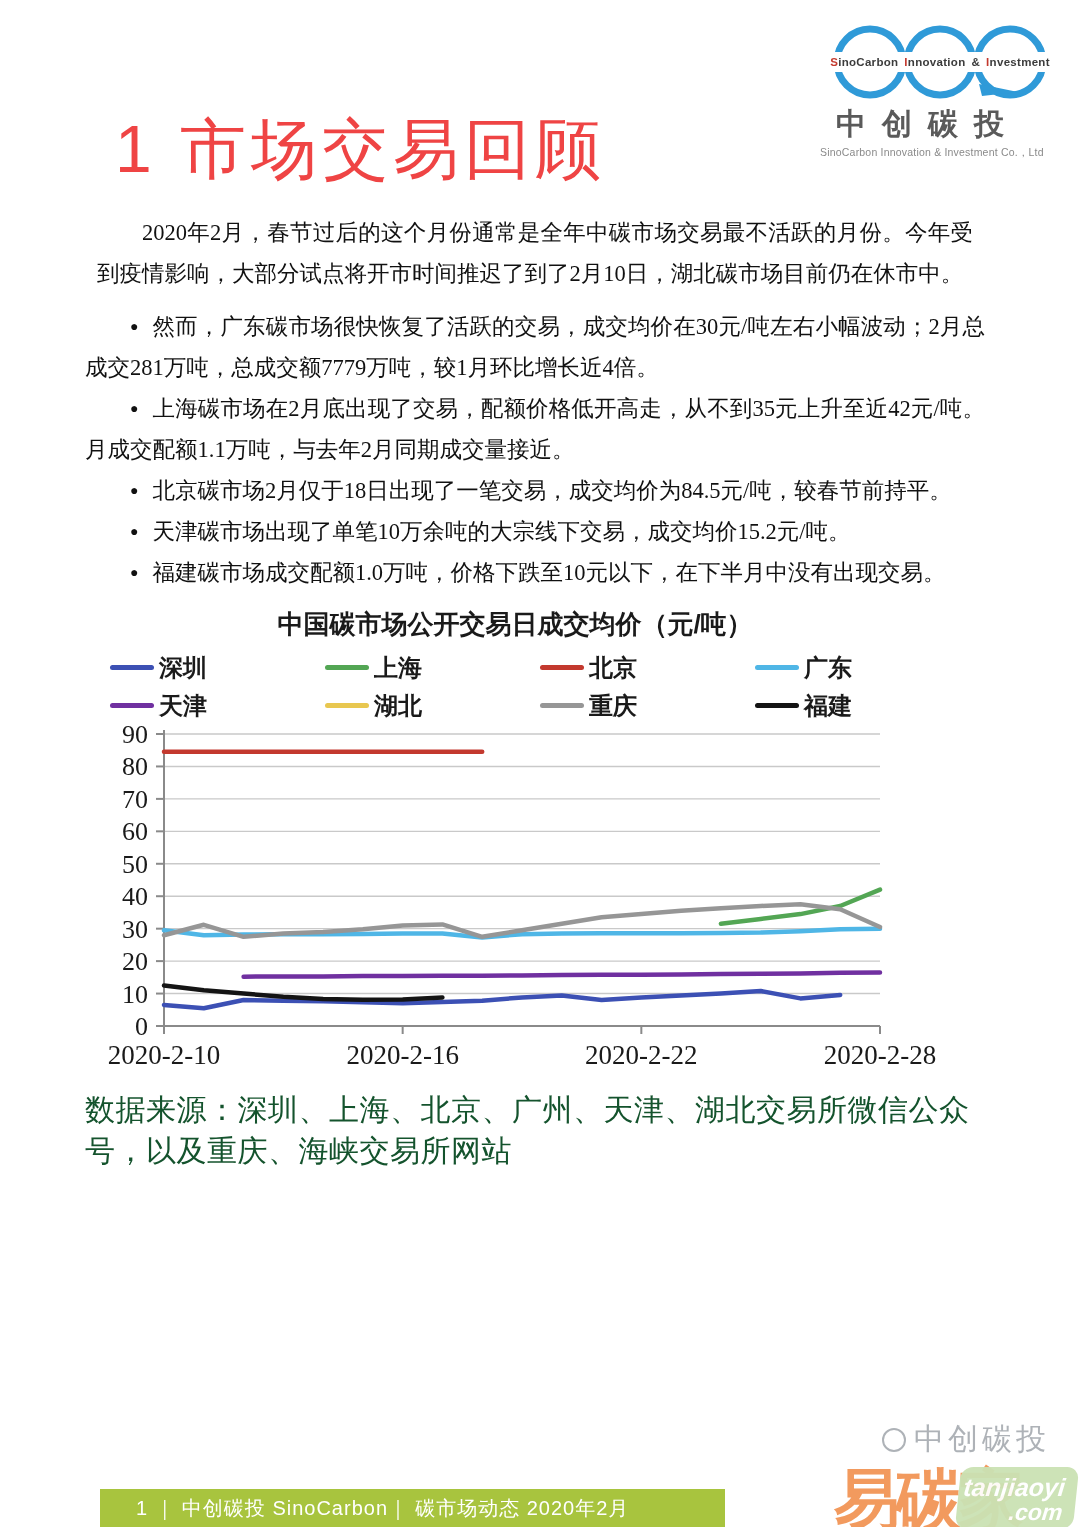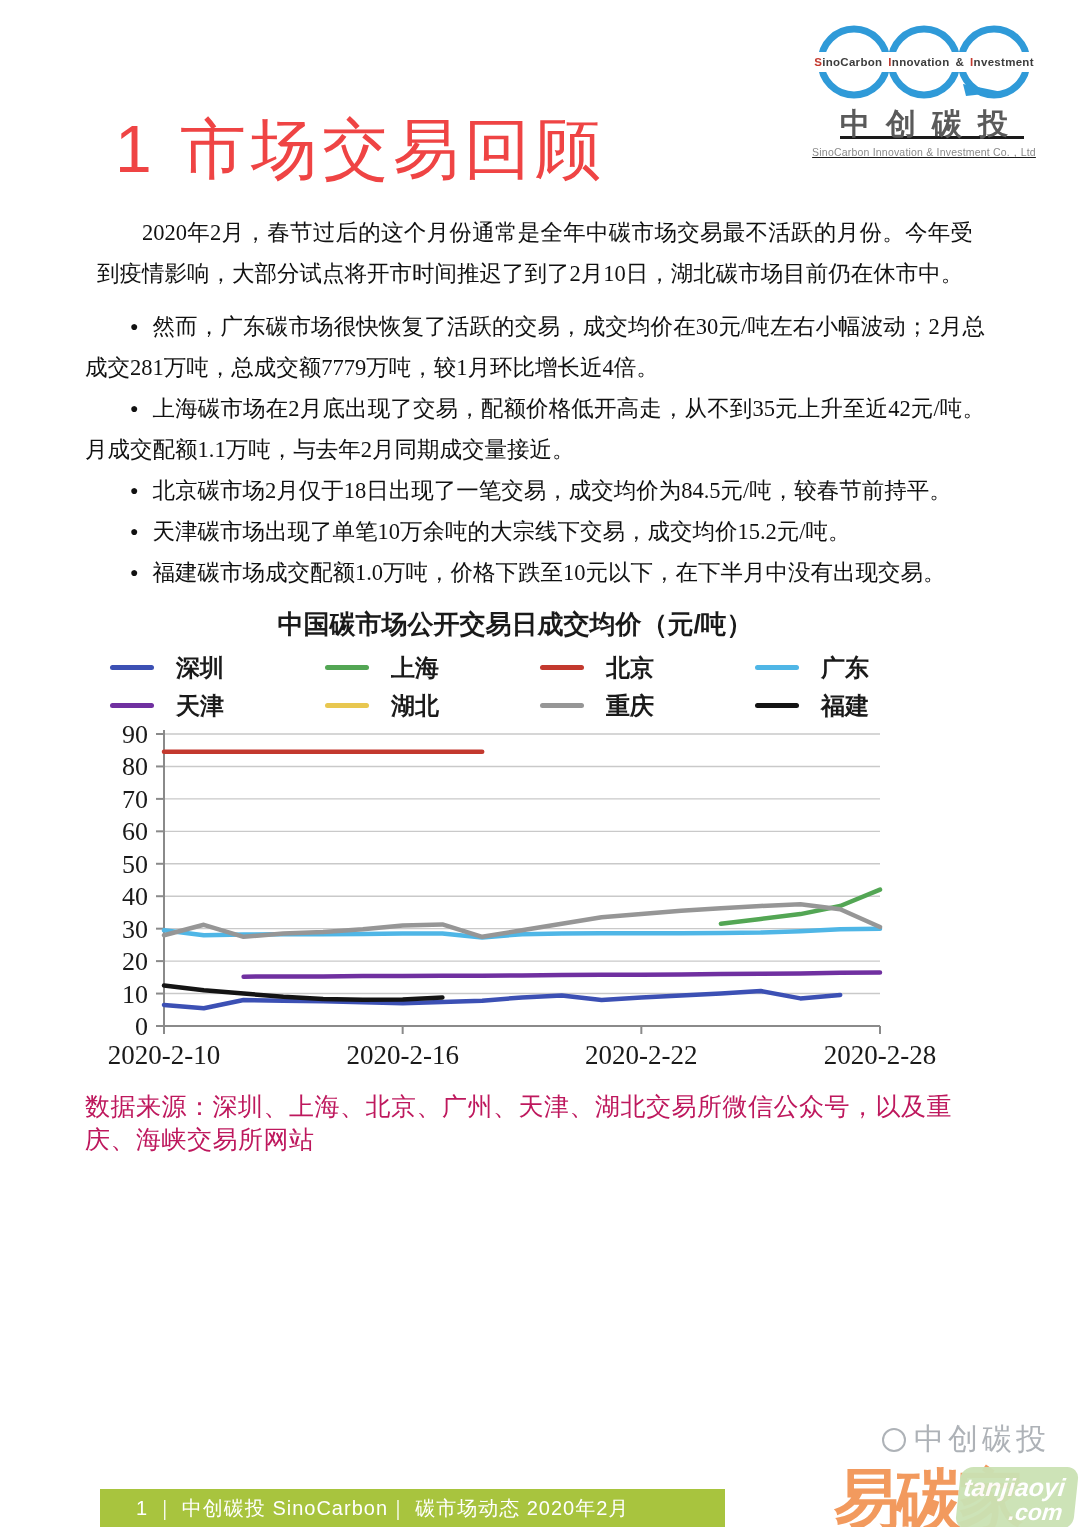--- a/index.html
+++ b/index.html
@@ -1,21 +1,21 @@
 <!DOCTYPE html>
 <html><head>
 <meta charset="utf-8">
 <style>
   html,body{margin:0;padding:0;background:#e9e9e9;}
   .page{
     position:relative;width:1080px;height:1527px;margin:0 auto;background:#fff;
     overflow:hidden;font-family:"Liberation Sans","DejaVu Sans",sans-serif;color:#1a1a1a;
   }
   
-  .logo{position:absolute;top:22px;right:36px;width:240px;text-align:center;text-decoration:underline;}
+  .logo{position:absolute;top:22px;right:20px;width:240px;text-align:left;}
   .logo-rings-wrap{position:relative;width:216px;height:80px;margin:0 auto;}
   .logo-banner{
     position:absolute;left:-6px;right:-6px;top:30px;height:20px;background:#fff;
     display:flex;justify-content:center;gap:6px;align-items:center;
     font-size:11.5px;font-weight:700;color:#3c3c3c;letter-spacing:.3px;white-space:nowrap;
   }
   .logo-banner span::first-letter{color:#c3392e;}
   .logo-cn{font-size:30px;font-weight:600;color:#5a5a5a;letter-spacing:16px;margin-top:2px;text-indent:16px;}
   .logo-sub{font-size:10.5px;color:#8a8a8a;margin-top:1px;letter-spacing:.2px;}
   
@@ -34,25 +34,25 @@
   .bullet-list{list-style:none;margin:0;padding:0;}
   .bullet-list li{text-indent:2em;}
   .bullet-list .dot{font-size:0.62em;margin-right:14px;vertical-align:3px;}
   
   .chart{margin-top:14px;}
   .chart-title{text-align:center;font-size:26px;font-weight:700;margin:0 40px 10px 0;}
   .chart-legend{
     display:grid;grid-template-columns:repeat(4,205px);justify-content:center;
     row-gap:6px;column-gap:10px;margin-bottom:4px;
   }
-  .legend-item{display:flex;align-items:center;gap:22px;font-size:24px;font-weight:600;}
+  .legend-item{display:flex;align-items:center;gap:5px;font-size:24px;font-weight:600;}
   .legend-swatch{width:44px;height:5px;border-radius:3px;flex:0 0 auto;}
   .chart-svg{display:block;margin-left:12px;}
   .chart-svg text{font-family:"Liberation Serif","DejaVu Serif",serif;}
-  .source-note{margin-top:16px;font-size:25px;color:#be185d;letter-spacing:.5px;}
+  .source-note{margin-top:16px;font-size:30px;color:#14532d;letter-spacing:.5px;}
   
   .footer-bar{
     position:absolute;left:100px;bottom:0;width:625px;height:38px;
     display:flex;align-items:center;padding-left:36px;box-sizing:border-box;
     color:#fff;font-size:20px;letter-spacing:1px;
   }
   
   .watermark{position:absolute;right:0;bottom:0;width:242px;height:112px;}
   .wm-cn{
     position:absolute;left:-4px;bottom:-18px;font-size:66px;font-weight:800;

